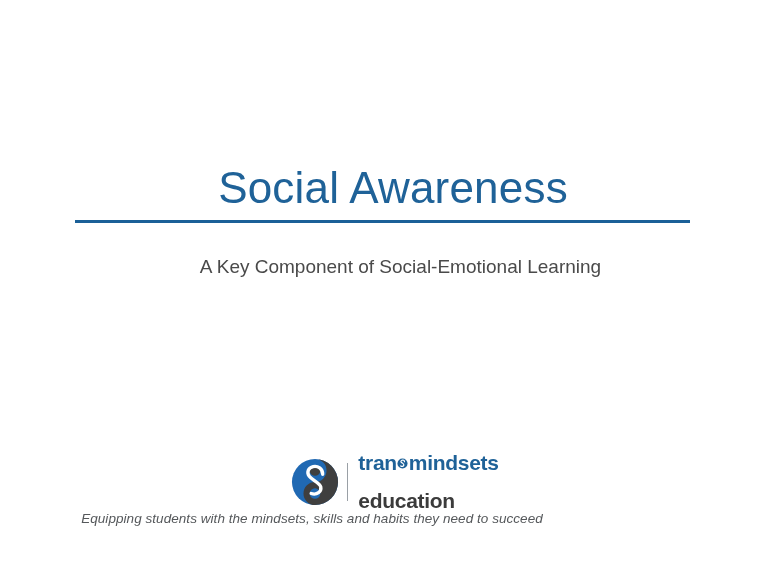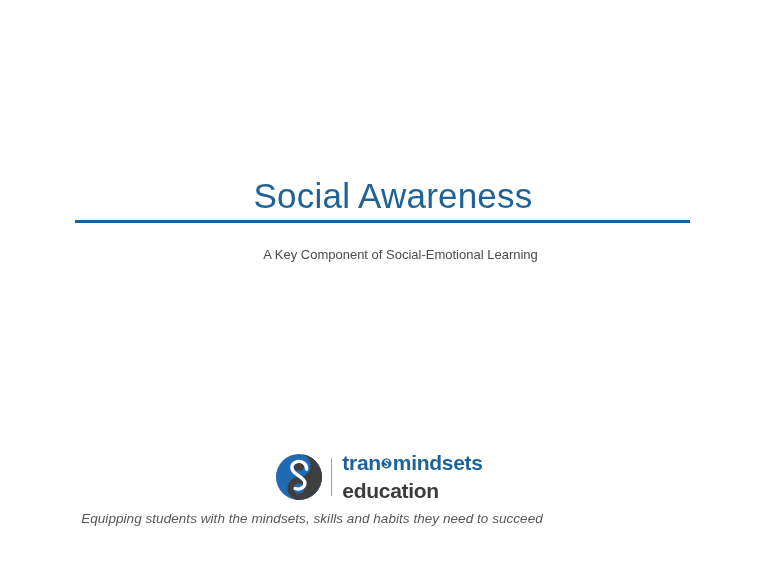--- a/index.html
+++ b/index.html
@@ -25,26 +25,26 @@
   .title-block {
     position: absolute;
     left: 0;
     top: 163px;
     width: 768px;
     text-align: center;
   }
 
   .slide-title {
     font-family: "Liberation Sans", sans-serif;
-    font-size: 35px;
+    font-size: 44px;
     font-weight: 400;
     color: #1f6298;
     letter-spacing: 0.2px;
     line-height: 42px;
-    margin: 12px;
+    margin: 4px;
     padding-left: 18px;
   }
 
   .title-rule {
     position: absolute;
     left: 75px;
     top: 220px;
     width: 615px;
     height: 3px;
     background: #1b6098;
@@ -53,32 +53,32 @@
   .subtitle-block {
     position: absolute;
     left: 0;
     top: 238px;
     width: 768px;
     text-align: center;
   }
 
   .slide-subtitle {
     font-family: "Liberation Sans", sans-serif;
-    font-size: 13px;
+    font-size: 19px;
     font-weight: 400;
     color: #4a4a4a;
     line-height: 26px;
-    margin: 4px;
+    margin: 16px;
     padding-left: 33px;
   }
 
   
   .logo-block {
     position: absolute;
-    left: 0;
+    left: 16px;
     top: 452px;
     width: 744px;
     display: flex;
     align-items: center;
     justify-content: center;
   }
 
   .logo-inner {
     display: flex;
     align-items: center;
@@ -118,21 +118,21 @@
     align-items: baseline;
   }
 
   .wordmark-line2 {
     font-family: "Liberation Sans", sans-serif;
     font-size: 21px;
     font-weight: 700;
     color: #3b3b3b;
     letter-spacing: -0.3px;
     white-space: nowrap;
-    margin-top: 7px;
+    margin-top: 17px;
   }
 
   .stylized-s {
     display: inline-block;
     width: 11px;
     height: 11px;
     position: relative;
     margin: 0 0.5px;
     transform: translateY(-1px);
   }

